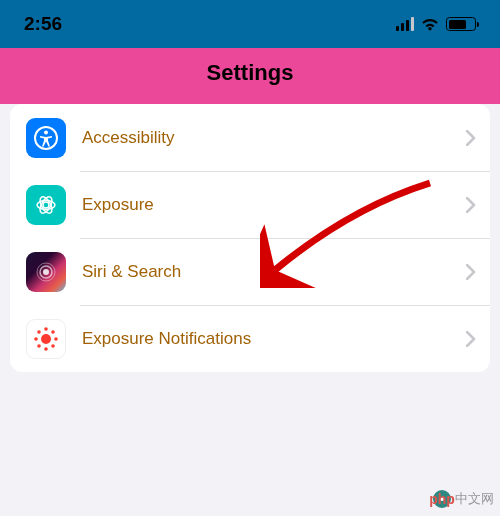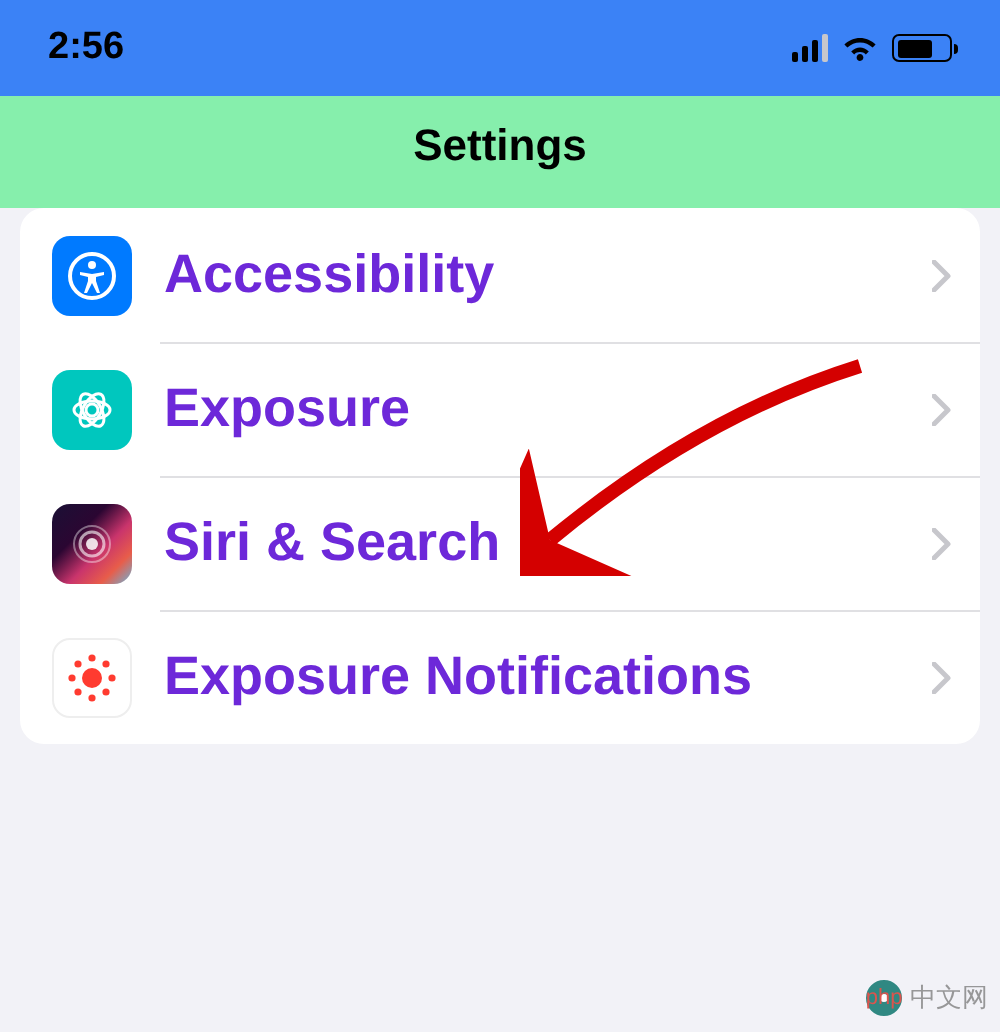--- a/index.html
+++ b/index.html
@@ -10,21 +10,21 @@
       background: #f2f2f7;
       overflow: hidden;
       position: relative;
     }
     .status-bar {
       height: 48px;
       display: flex;
       justify-content: space-between;
       align-items: center;
       padding: 13px 24px;
-      background: #3b82f6;
+      background: #0369a1;
     }
     .status-time {
       font-size: 19px;
       font-weight: 600;
       color: #000;
     }
     .status-icons {
       display: flex;
       align-items: center;
       gap: 6px;
@@ -67,21 +67,21 @@
     }
     .battery-fill {
       width: 70%;
       height: 100%;
       background: #000;
       border-radius: 1.5px;
     }
     .nav-header {
       text-align: center;
       padding: 12px 0 18px;
-      background: #86efac;
+      background: #ec4899;
     }
     .nav-title {
       font-size: 22px;
       font-weight: 700;
       color: #000;
     }
     .list {
       background: #fff;
       margin: 0 10px;
       border-radius: 12px;
@@ -109,23 +109,23 @@
       height: 40px;
       border-radius: 9px;
       margin-right: 16px;
       display: flex;
       align-items: center;
       justify-content: center;
       flex-shrink: 0;
     }
     .row-label {
       flex: 1;
-      font-size: 27px;
-      font-weight: 700;
-      color: #6d28d9;
+      font-size: 17px;
+      font-weight: 400;
+      color: #a16207;
     }
     .chevron {
       color: #c7c7cc;
     }
     .chevron svg { display: block; }
 
     .icon-accessibility { background: #007aff; }
     .icon-wallpaper { background: #00c7be; }
     .icon-siri { background: linear-gradient(135deg, #1a1035 0%, #2b0632 35%, #c9346c 60%, #e85d4a 80%, #6ab3d8 100%); }
     .icon-faceid { background: #34c759; }
@@ -152,22 +152,22 @@
     }
     .watermark .logo {
       width: 18px;
       height: 18px;
       border-radius: 50%;
       background: #fff;
       border: 7px solid #0f766e;
       display: flex;
       align-items: center;
       justify-content: center;
-      font-size: 11px;
-      font-weight: 400;
+      font-size: 14px;
+      font-weight: 700;
       color: #d73a31;
     }
   </style>
 </head>
 <body>
 
 <div class="status-bar">
   <div class="status-time">2:56</div>
   <div class="status-icons">
     <div class="signal-bars">

